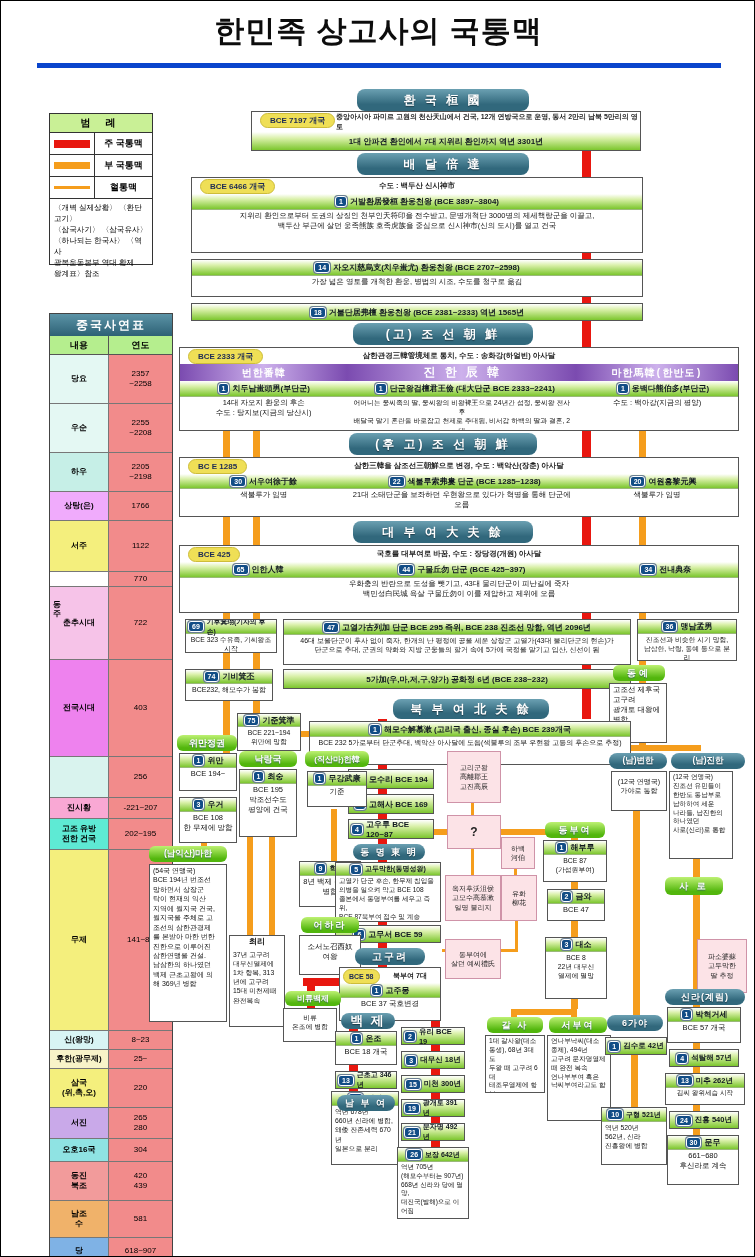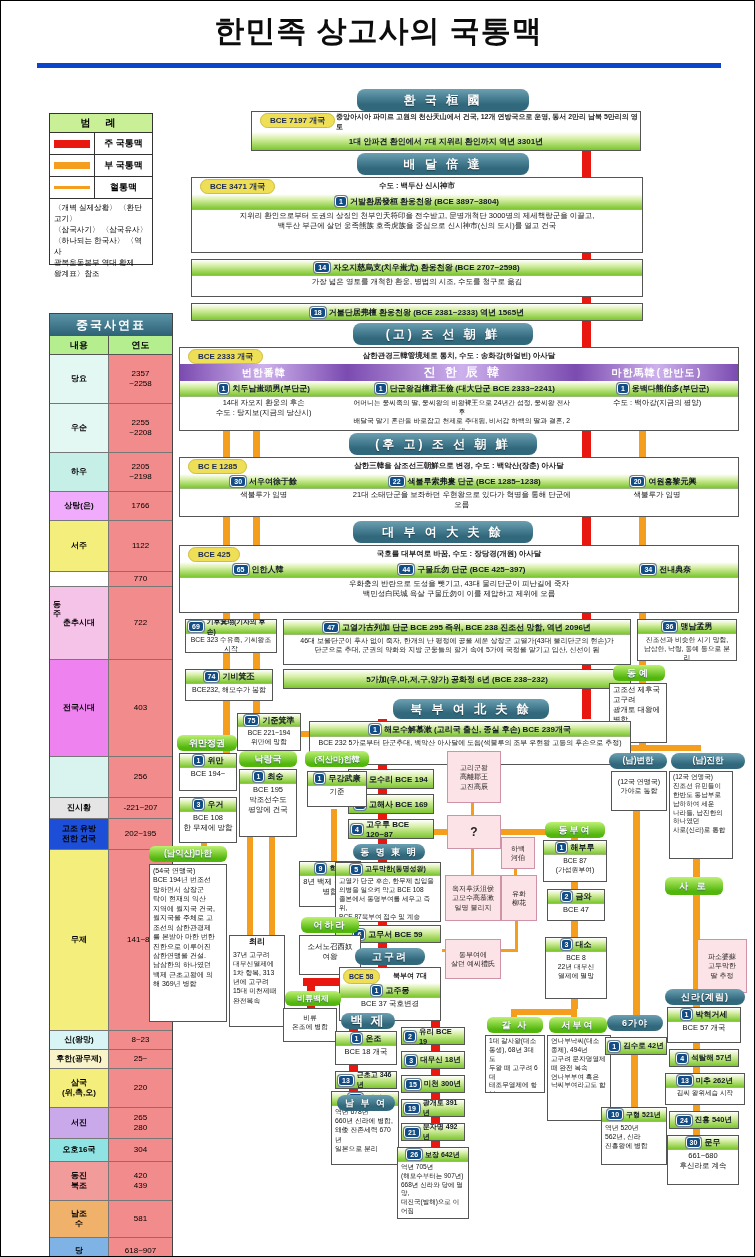--- a/index.html
+++ b/index.html
@@ -152,25 +152,25 @@
       </div>
     <div class="tlrow" style="height:96px">
         <div class="l pre" style="background:#ee82ee">전국시대</div>
         <div class="y pre">403</div>
       </div>
     <div class="tlrow" style="height:40px">
         <div class="l pre" style="background:#d9f3ee"></div>
         <div class="y pre">256</div>
       </div>
     <div class="tlrow" style="height:20px">
-        <div class="l pre" style="background:#e5e5e5">진시황</div>
+        <div class="l pre" style="background:#f9a8d4">진시황</div>
         <div class="y pre">-221~207</div>
       </div>
     <div class="tlrow" style="height:30px">
-        <div class="l pre" style="background:#1d4ed8">고조 유방
+        <div class="l pre" style="background:#5eead4">고조 유방
 전한 건국</div>
         <div class="y pre">202~195</div>
       </div>
     <div class="tlrow" style="height:180px">
         <div class="l pre" style="background:#f4ef7d">무제</div>
         <div class="y pre">141~87</div>
       </div>
     <div class="tlrow" style="height:18px">
         <div class="l pre" style="background:#d8f4f4">신(왕망)</div>
         <div class="y pre">8~23</div>
@@ -219,21 +219,21 @@
         <span style="margin-left:84px;font-size:7px">중앙아시아 파미르 고원의 천산天山에서 건국, 12개 연방국으로 운영, 동서 2만리 남북 5만리의 영토</span>
       </div>
     <div class="krow" style="height:18px;border-bottom:none">
         <span>1대 안파견 환인에서 7대 지위리 환인까지 역년 3301년</span>
       </div>
   </div>
 
   <div class="hdr" style="left:356px;top:152px;width:172px;height:22px">배 달 倍 達</div>
   <div class="box" style="left:190px;top:176px;width:452px;height:76px">
     <div class="erarow">
-        <span class="pill">BCE 3471 개국</span>
+        <span class="pill">BCE 6466 개국</span>
         <span>수도 : 백두산 신시神市</span>
       </div>
     <div class="krow" style="height:16px">
         <span class="badge">1</span>
         <span>거발환居發桓 환웅천왕 (BCE 3897~3804)</span>
       </div>
     <div class="desc pre">지위리 환인으로부터 도권의 상징인 천부인天符印을 전수받고, 문명개척단 3000명의 제세핵랑군을 이끌고,
 백두산 부근에 살던 웅족熊族 호족虎族을 중심으로 신시神市(신의 도시)를 열고 건국</div>
   </div>
   <div class="box" style="left:190px;top:258px;width:452px;height:38px">

